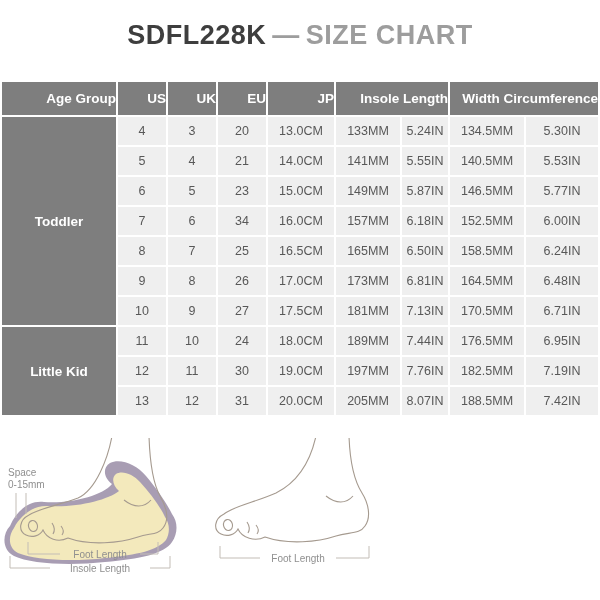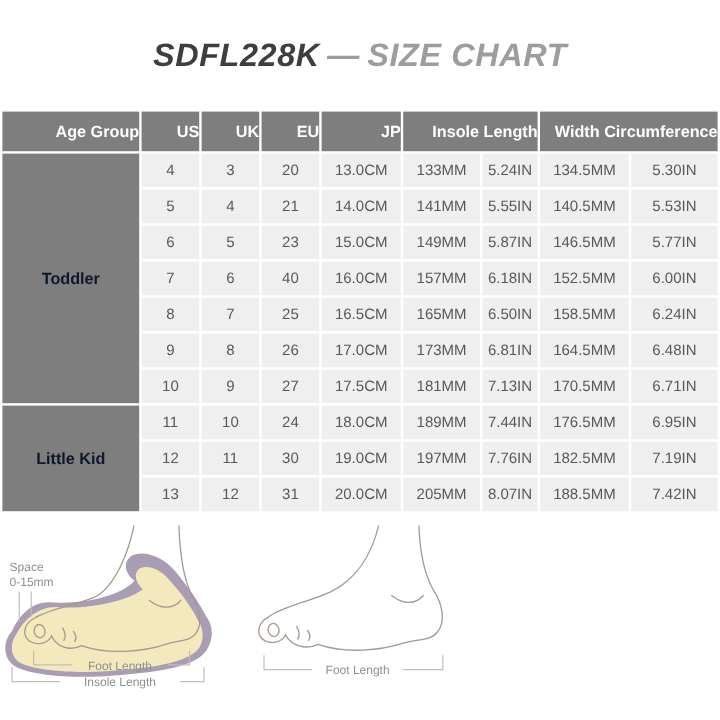--- a/index.html
+++ b/index.html
@@ -2,23 +2,23 @@
 <html><head>
 <meta charset="utf-8">
 <style>
   html,body { margin:0; padding:0; background:#ffffff; }
   .page {
     position:relative; width:600px; height:600px; overflow:hidden;
     background:#ffffff; font-family:"Liberation Sans", sans-serif;
   }
   
   .title {
-    padding-top:30px; text-align:center;
+    padding-top:19px; text-align:center;
     font-size:27px; font-weight:bold; letter-spacing:0.5px;
-    line-height:32px; white-space:nowrap;font-style:italic;
+    line-height:32px; white-space:nowrap;
   }
   .title .model { color:#3e3e3e; }
   .title .divider, .title .rest { color:#9d9d9d; }
   .title .divider { margin:0 6px; }
 
   
   table.size-table {
     width:600px; margin-top:29px;
     border-collapse:separate; border-spacing:2px;
     table-layout:fixed;
@@ -28,21 +28,21 @@
     font-size:13.5px; font-weight:600;
     height:33px; text-align:right; padding:0;
   }
   .size-table td {
     background:#efefef; color:#585858;
     font-size:12.5px; font-weight:400;
     height:28px; text-align:center; padding:0;
     white-space:nowrap; overflow:hidden;
   }
   .size-table td.age-cell {
-    background:#7e7e7e; color:#0f172a;
+    background:#7e7e7e; color:#ffffff;
     font-size:13.5px; font-weight:600;
   }
 
   
   .figures {
     position:absolute; left:0; top:438px; width:600px; height:162px;
   }
   .fig { position:absolute; top:0; height:160px; }
   .fig-left  { left:0;   width:200px; }
   .fig-mid   { left:198px; width:200px; }
@@ -115,21 +115,21 @@
           <td>23</td>
           <td>15.0CM</td>
           <td>149MM</td>
           <td>5.87IN</td>
           <td>146.5MM</td>
           <td>5.77IN</td>
         </tr>
         <tr>
           <td>7</td>
           <td>6</td>
-          <td>40</td>
+          <td>34</td>
           <td>16.0CM</td>
           <td>157MM</td>
           <td>6.18IN</td>
           <td>152.5MM</td>
           <td>6.00IN</td>
         </tr>
         <tr>
           <td>8</td>
           <td>7</td>
           <td>25</td>

